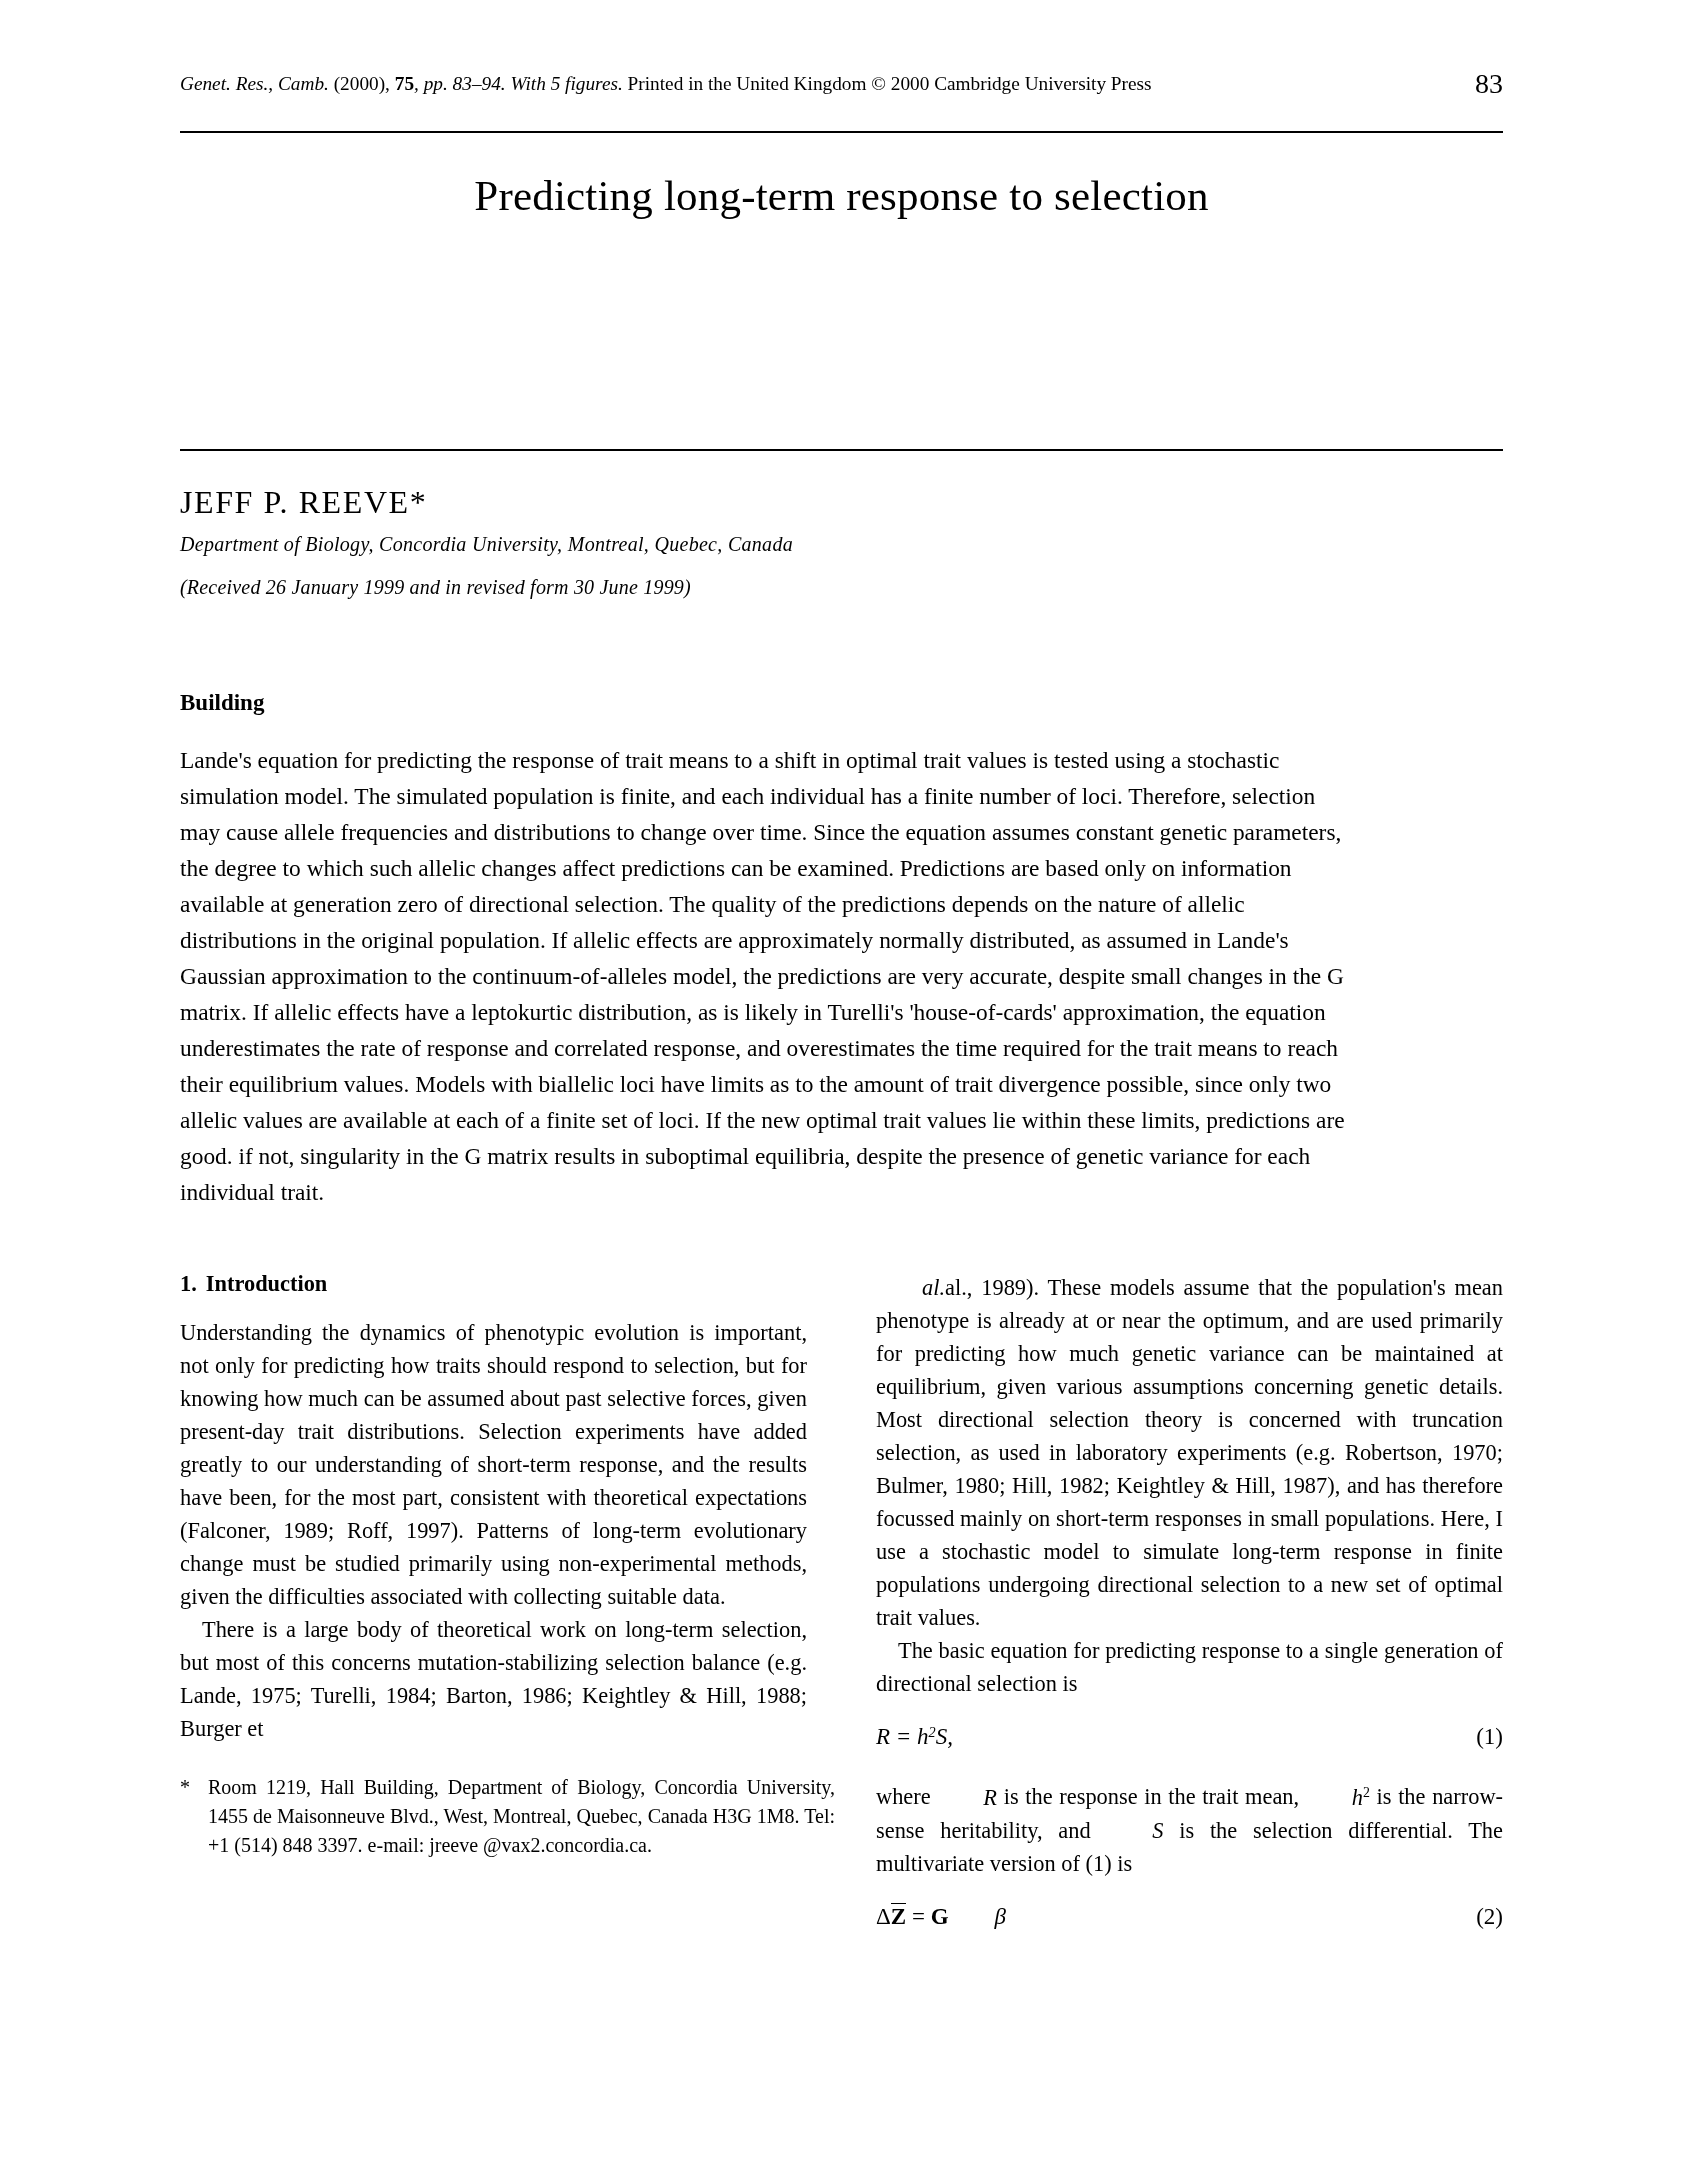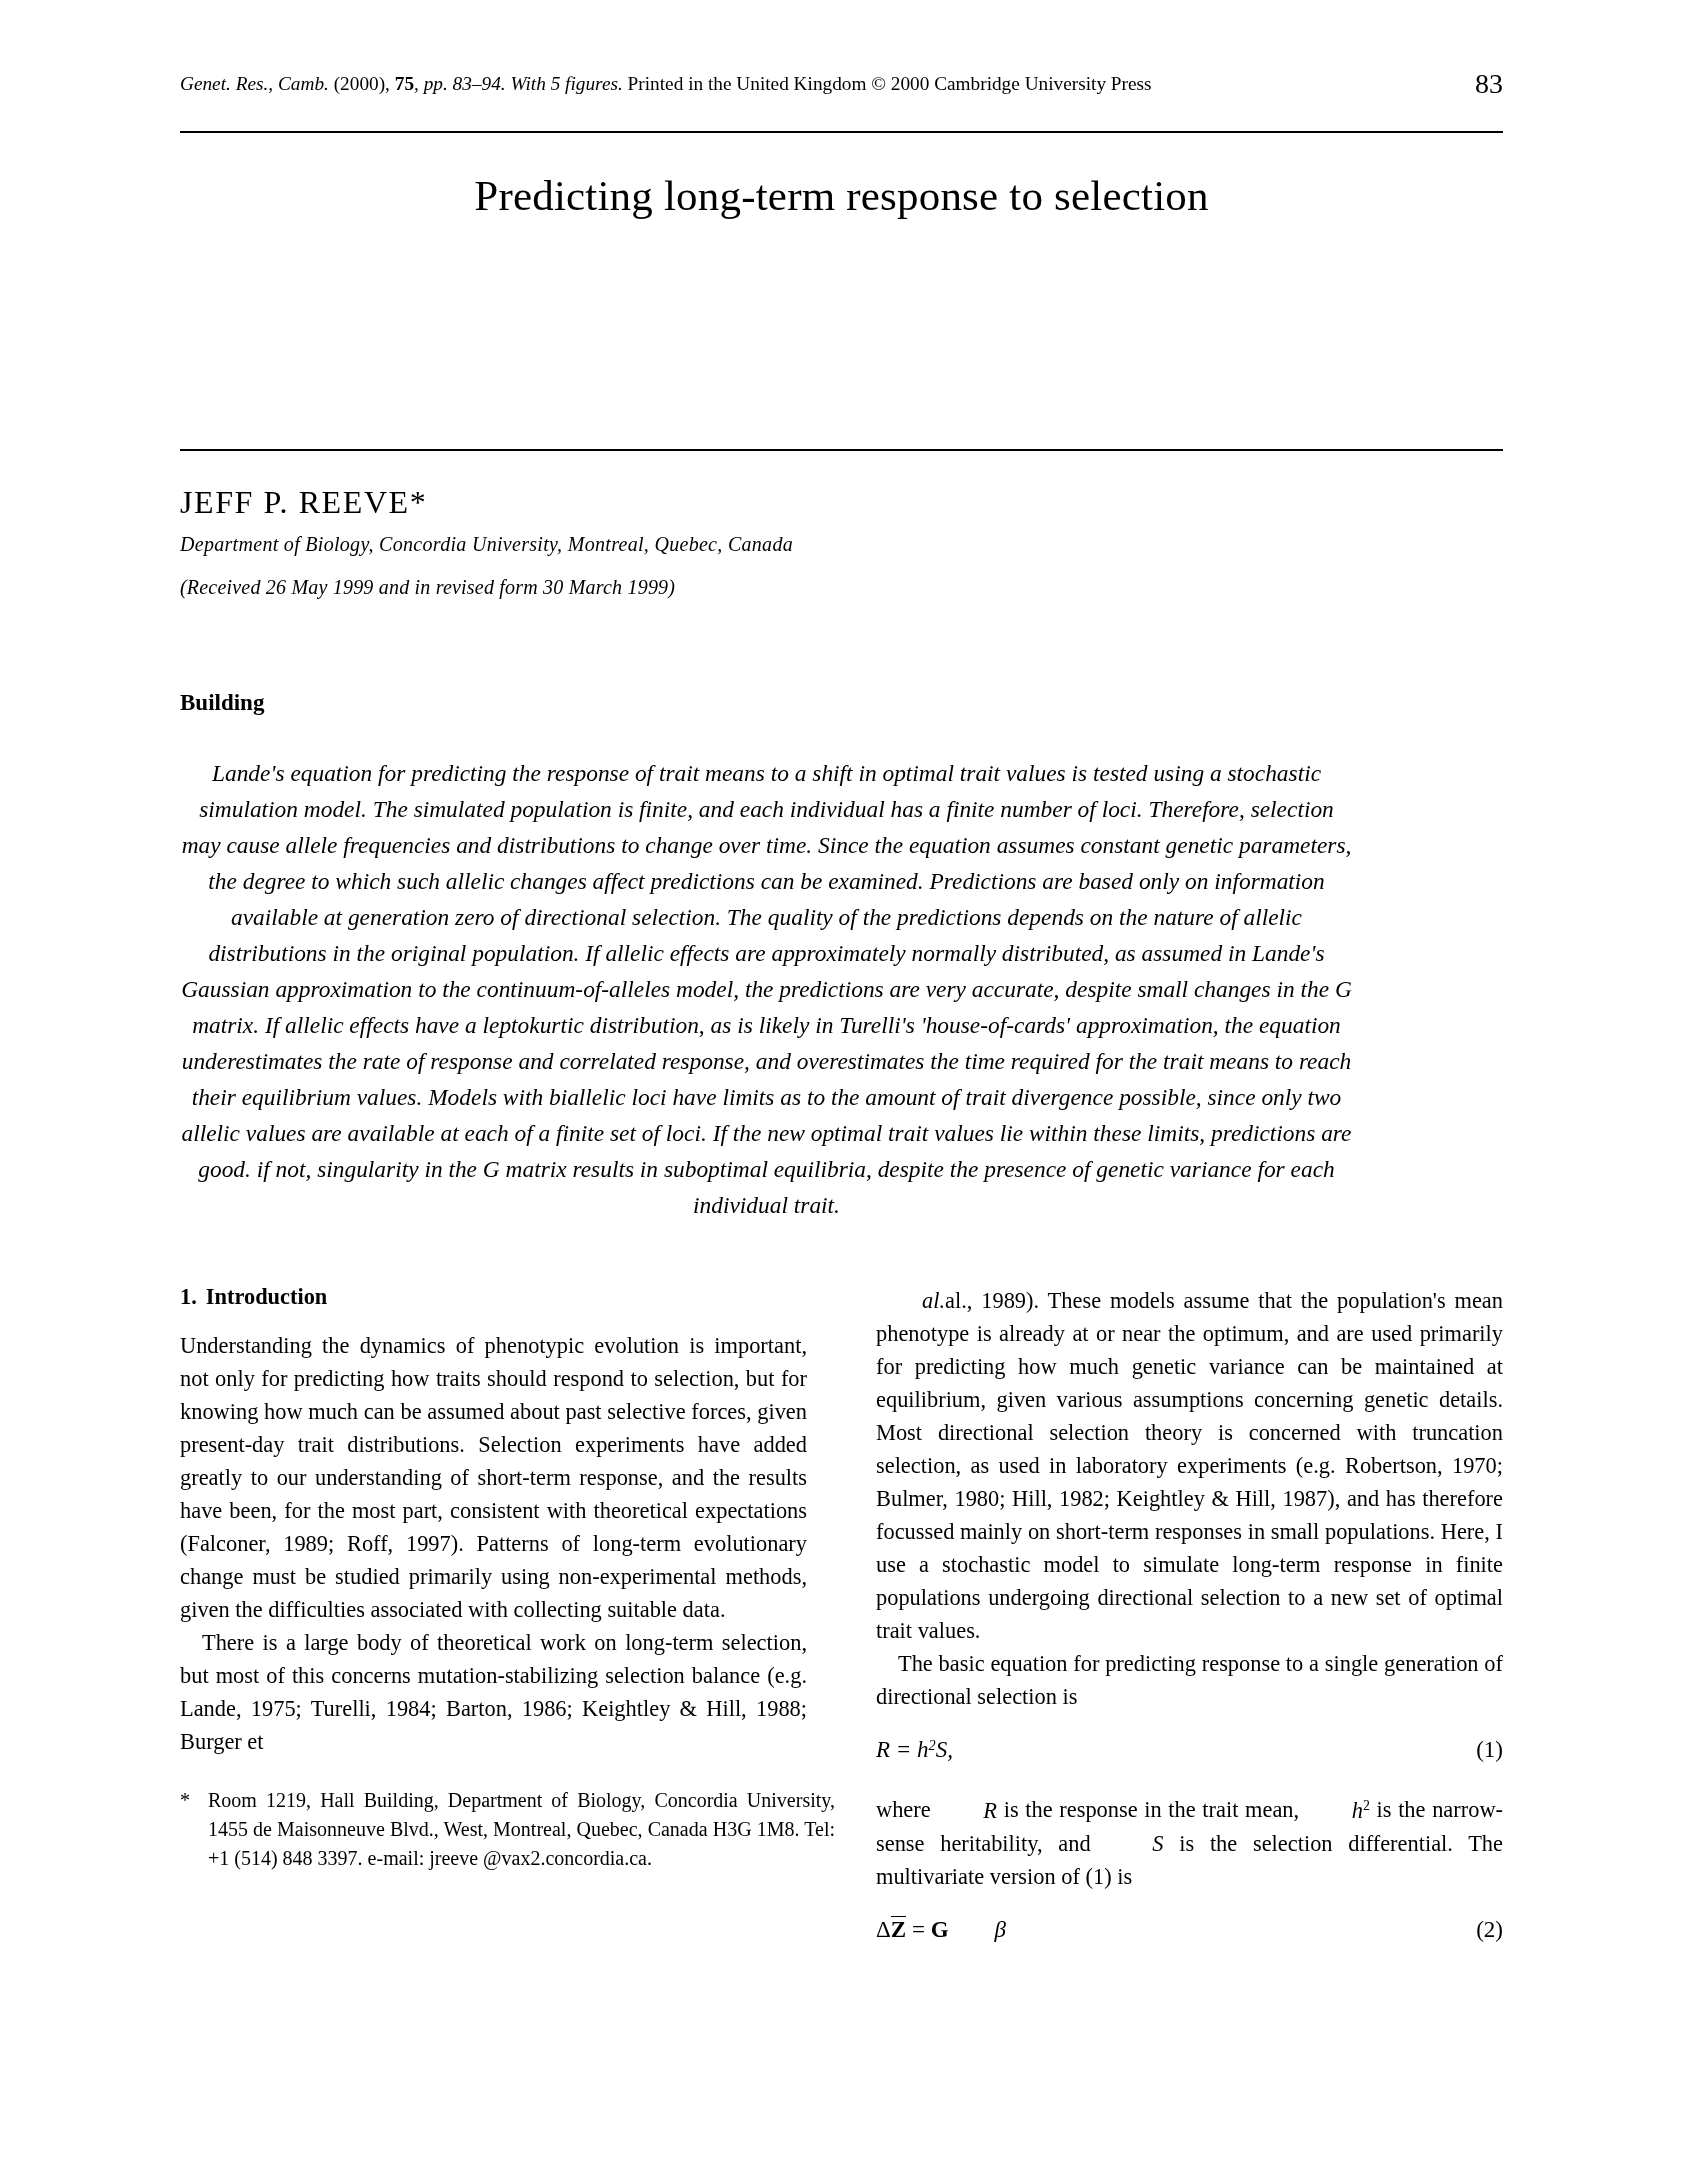--- a/index.html
+++ b/index.html
@@ -95,26 +95,25 @@
     letter-spacing: 0.2px;
   }
 
   
   .summary-head {
     margin-top: 91px;
     font-weight: bold;
     font-size: 23px;
   }
   .summary-body {
-    margin-top: 39px;
+    margin-top: 26px;
     font-size: 23.4px;
     line-height: 36px;
-    text-align: center;
+    text-align: left;
     width: 1173px;
-    font-style: italic;
   }
 
   
   .cols {
     position: relative;
     margin-top: 61px;
     display: flex;
     gap: 69px;
   }
   .col {
@@ -193,21 +192,21 @@
     <div class="title-zone">
       <h1 class="title">Predicting long-term response to selection</h1>
     </div>
 
     <div class="title-gap"></div>
 
     <hr class="rule rule-mid">
 
     <div class="authors">JEFF P. REEVE*</div>
     <div class="affil">Department of Biology, Concordia University, Montreal, Quebec, Canada</div>
-    <div class="received">(Received 26 May 1999 and in revised form 30 March 1999)</div>
+    <div class="received">(Received 26 January 1999 and in revised form 30 June 1999)</div>
 
     <div class="summary-head">Building</div>
     <div class="summary-body">Lande's equation for predicting the response of trait means to a shift in optimal trait values is tested using a stochastic simulation model. The simulated population is finite, and each individual has a finite number of loci. Therefore, selection may cause allele frequencies and distributions to change over time. Since the equation assumes constant genetic parameters, the degree to which such allelic changes affect predictions can be examined. Predictions are based only on information available at generation zero of directional selection. The quality of the predictions depends on the nature of allelic distributions in the original population. If allelic effects are approximately normally distributed, as assumed in Lande's Gaussian approximation to the continuum-of-alleles model, the predictions are very accurate, despite small changes in the G matrix. If allelic effects have a leptokurtic distribution, as is likely in Turelli's 'house-of-cards' approximation, the equation underestimates the rate of response and correlated response, and overestimates the time required for the trait means to reach their equilibrium values. Models with biallelic loci have limits as to the amount of trait divergence possible, since only two allelic values are available at each of a finite set of loci. If the new optimal trait values lie within these limits, predictions are good. if not, singularity in the G matrix results in suboptimal equilibria, despite the presence of genetic variance for each individual trait.</div>
 
     <div class="cols">
 
       <div class="col">
         <h2 class="sec">
           <span class="num">1.</span><span>Introduction</span>
         </h2>

